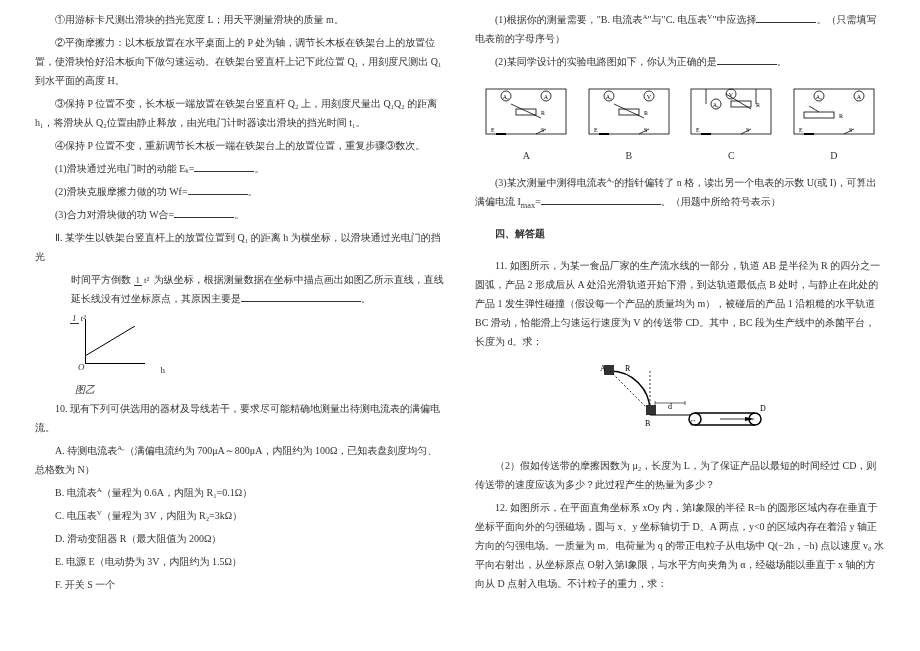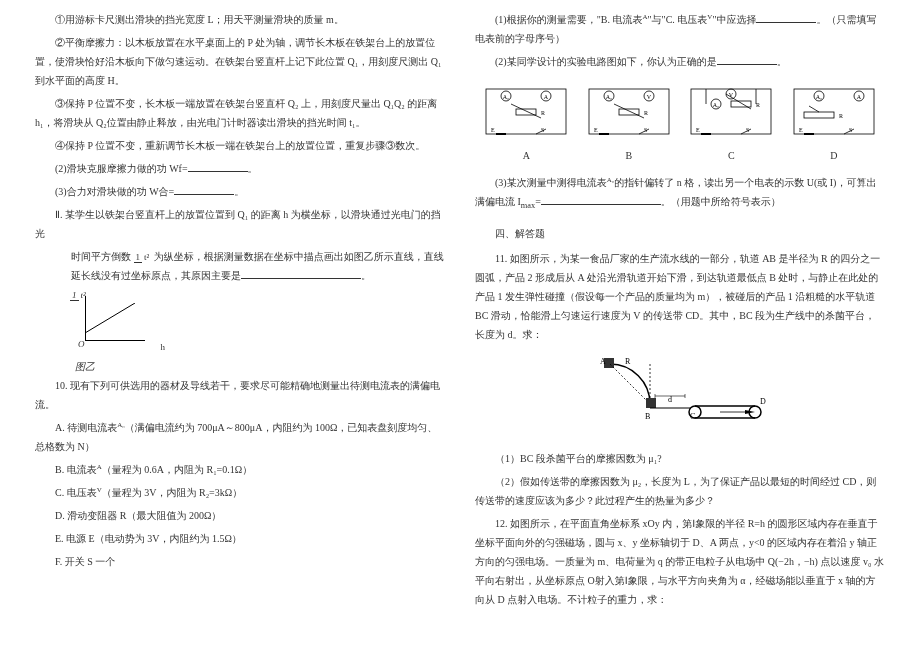--- a/index.html
+++ b/index.html
@@ -24,23 +24,23 @@
     }
     .para {
       text-indent: 2em;
       margin-bottom: 4px;
     }
     .para-no-indent {
       margin-bottom: 4px;
       margin-left: 36px;
     }
     .section-title {
-      font-weight: normal;
+      font-weight: bold;
       margin-top: 10px;
-      margin-bottom: 6px;
+      margin-bottom: 13px;
       text-indent: 2em;
     }
     .blank {
       display: inline-block;
       border-bottom: 1px solid #333;
       min-width: 60px;
       height: 12px;
       vertical-align: baseline;
     }
     .blank-long {
@@ -134,20 +134,21 @@
     }
   </style>
 </head>
 <body>
 
 <div class="column">
   <p class="para">①用游标卡尺测出滑块的挡光宽度 L；用天平测量滑块的质量 m。</p>
   <p class="para">②平衡摩擦力：以木板放置在水平桌面上的 P 处为轴，调节长木板在铁架台上的放置位置，使滑块恰好沿木板向下做匀速运动。在铁架台竖直杆上记下此位置 Q₁，用刻度尺测出 Q₁ 到水平面的高度 H。</p>
   <p class="para">③保持 P 位置不变，长木板一端放置在铁架台竖直杆 Q₂ 上，用刻度尺量出 Q₁Q₂ 的距离 h₁，将滑块从 Q₂位置由静止释放，由光电门计时器读出滑块的挡光时间 t₁。</p>
   <p class="para">④保持 P 位置不变，重新调节长木板一端在铁架台上的放置位置，重复步骤③数次。</p>
+  <p class="para"><span>(1)滑块通过光电门时的动能 Eₖ=</span><span class="blank"></span>。</p>
   <p class="para"><span>(2)滑块克服摩擦力做的功 Wf=</span><span class="blank"></span>。</p>
   <p class="para"><span>(3)合力对滑块做的功 W合=</span><span class="blank"></span>。</p>
   <p class="para">Ⅱ. 某学生以铁架台竖直杆上的放置位置到 Q₁ 的距离 h 为横坐标，以滑块通过光电门的挡光</p>
   <p class="para-no-indent">
     <span>时间平方倒数</span>
     <span class="frac"><span class="frac-top">1</span><span class="frac-bottom">t²</span></span>
     <span>为纵坐标，根据测量数据在坐标中描点画出如图乙所示直线，直线延长线没有过坐标原点，其原因主要是</span><span class="blank-long"></span>。
   </p>
 
   <div class="graph-container">
@@ -286,16 +287,15 @@
       <circle cx="105" cy="58" r="6" fill="none" stroke="#000" stroke-width="1.5"></circle>
       <circle cx="165" cy="58" r="6" fill="none" stroke="#000" stroke-width="1.5"></circle>
       <line x1="105" y1="52" x2="165" y2="52" stroke="#000" stroke-width="1.5"></line>
       <line x1="105" y1="64" x2="165" y2="64" stroke="#000" stroke-width="1.5"></line>
       <text x="170" y="50" font-size="8">D</text>
       <polygon points="155,56 165,58 155,60" fill="#000"></polygon>
       <line x1="130" y1="58" x2="155" y2="58" stroke="#000" stroke-width="0.8"></line>
     </svg>
   </div>
 
-  <p class="para">（1）BC 段杀菌平台的摩擦因数为 μ₁?</p>
   <p class="para">（2）假如传送带的摩擦因数为 μ₂，长度为 L，为了保证产品以最短的时间经过 CD，则传送带的速度应该为多少？此过程产生的热量为多少？</p>
   <p class="para">12. 如图所示，在平面直角坐标系 xOy 内，第Ⅰ象限的半径 R=h 的圆形区域内存在垂直于坐标平面向外的匀强磁场，圆与 x、y 坐标轴切于 D、A 两点，y&lt;0 的区域内存在着沿 y 轴正方向的匀强电场。一质量为 m、电荷量为 q 的带正电粒子从电场中 Q(−2h，−h) 点以速度 v₀ 水平向右射出，从坐标原点 O射入第Ⅰ象限，与水平方向夹角为 α，经磁场能以垂直于 x 轴的方向从 D 点射入电场。不计粒子的重力，求：</p>
 </div>
 
 </body></html>

